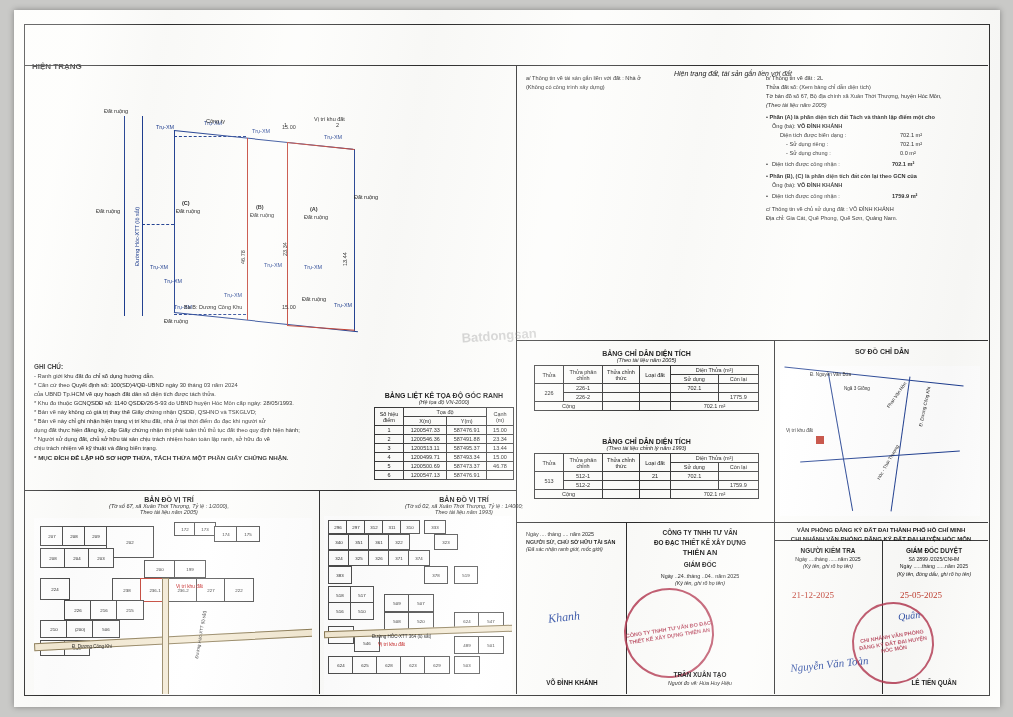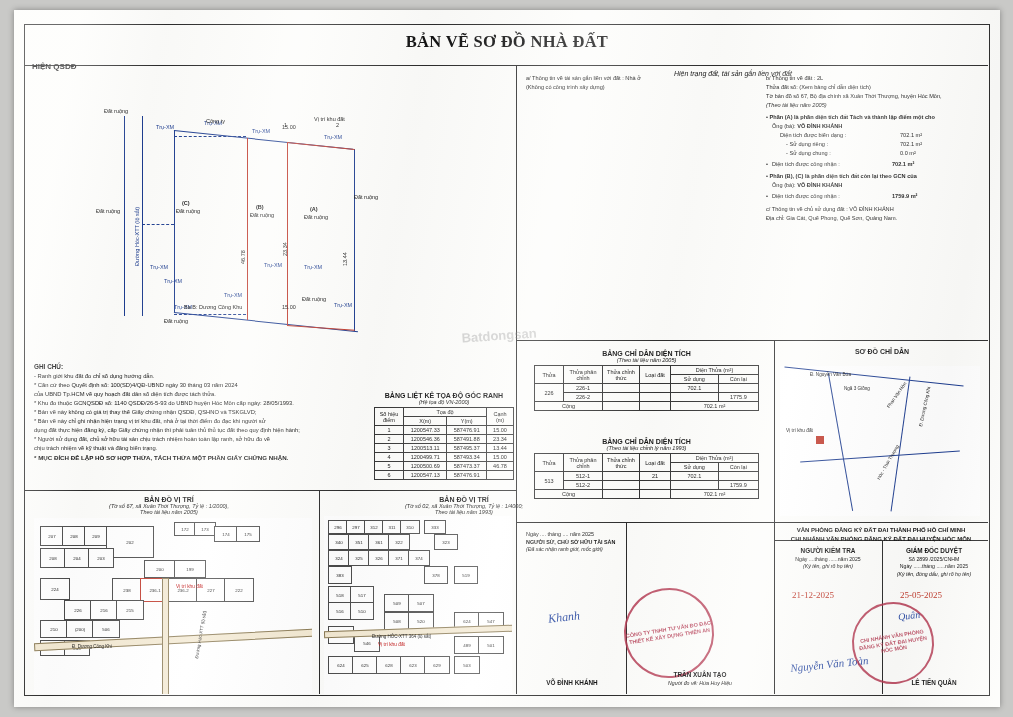--- a/index.html
+++ b/index.html
@@ -84,35 +84,34 @@
     display:flex;align-items:center;justify-content:center;z-index:30;
     transform:rotate(-4deg);
   }
 </style>
 </head>
 <body>
 
 <div id="sheet">
   <div class="frame"></div>
 
-  <div class="title">BẢN VẼ SƠ ĐỒ NHÀ ĐẤT</div>
 
   <div class="vline" style="left:502px;top:55px;width:1px;height:629px;"></div>
   <div class="hline" style="left:10px;top:55px;width:964px;height:1px;"></div>
   <div class="hline" style="left:10px;top:480px;width:492px;height:1px;"></div>
   <div class="vline" style="left:305px;top:480px;width:1px;height:204px;"></div>
   <div class="hline" style="left:502px;top:330px;width:472px;height:1px;"></div>
   <div class="vline" style="left:760px;top:330px;width:1px;height:182px;"></div>
   <div class="hline" style="left:502px;top:512px;width:472px;height:1px;"></div>
   <div class="vline" style="left:612px;top:512px;width:1px;height:172px;"></div>
   <div class="vline" style="left:760px;top:512px;width:1px;height:172px;"></div>
   <div class="vline" style="left:868px;top:530px;width:1px;height:154px;"></div>
   <div class="hline" style="left:760px;top:530px;width:214px;height:1px;"></div>
 
-  <div id="hientrang">HIỆN QSDĐ</div>
+  <div id="hientrang">HIỆN TRẠNG</div>
   <div class="lbl" style="left:660px;top:60px;font-style:italic;">Hiện trạng đất, tài sản gắn liền với đất</div>
 
   <div id="plotarea">
 
     <div class="pline" style="left:100px;top:60px;width:1px;height:200px;"></div>
     <div class="pline" style="left:118px;top:60px;width:1px;height:200px;"></div>
     <div class="tiny rot" style="left:110px;top:210px;transform:rotate(-90deg);">Đường Hóc-XTT (lộ sắt)</div>
 
     <div class="pline" style="left:150px;top:74px;width:180px;height:1px;transform:rotate(6deg);transform-origin:0 0;"></div>
     <div class="pline" style="left:150px;top:74px;width:1px;height:182px;"></div>
@@ -463,20 +462,28 @@
   <div class="sig" style="left:508px;top:520px;width:100px;text-align:left;padding:0 4px;">
     <div style="font-size:5.4px;">Ngày .... tháng .... năm 2025</div>
     <div style="font-size:5.4px;font-weight:bold;">NGƯỜI SỬ, CHỦ SỞ HỮU TÀI SẢN</div>
     <div class="sm">(Đã xác nhận ranh giới, mốc giới)</div>
   </div>
   <div class="bluesig" style="left:534px;top:600px;font-size:12px;">Khanh</div>
   <div class="sig" style="left:508px;top:668px;width:100px;">
     <div class="b">VÕ ĐÌNH KHÁNH</div>
   </div>
 
+  <div class="sig" style="left:614px;top:518px;width:144px;">
+    <div class="b">CÔNG TY TNHH TƯ VẤN</div>
+    <div class="b">ĐO ĐẠC THIẾT KẾ XÂY DỰNG</div>
+    <div class="b" style="font-size:7.4px;">THIÊN AN</div>
+    <div class="b" style="margin-top:2px;">GIÁM ĐỐC</div>
+    <div style="font-size:5.4px;margin-top:2px;">Ngày ..24..tháng ..04.. năm 2025</div>
+    <div class="sm">(Ký tên, ghi rõ họ tên)</div>
+  </div>
   <div class="stamp" style="left:610px;top:578px;width:86px;height:86px;">CÔNG TY TNHH TƯ VẤN ĐO ĐẠC THIẾT KẾ XÂY DỰNG THIÊN AN</div>
   <div class="sig" style="left:614px;top:660px;width:144px;">
     <div class="b">TRẦN XUÂN TẠO</div>
     <div class="sm">Người đo vẽ: Hứa Huy Hiệu</div>
   </div>
 
   <div class="sig" style="left:762px;top:516px;width:210px;">
     <div class="b" style="font-size:6px;">VĂN PHÒNG ĐĂNG KÝ ĐẤT ĐAI THÀNH PHỐ HỒ CHÍ MINH</div>
     <div class="b" style="font-size:6px;">CHI NHÁNH VĂN PHÒNG ĐĂNG KÝ ĐẤT ĐAI HUYỆN HÓC MÔN</div>
   </div>

